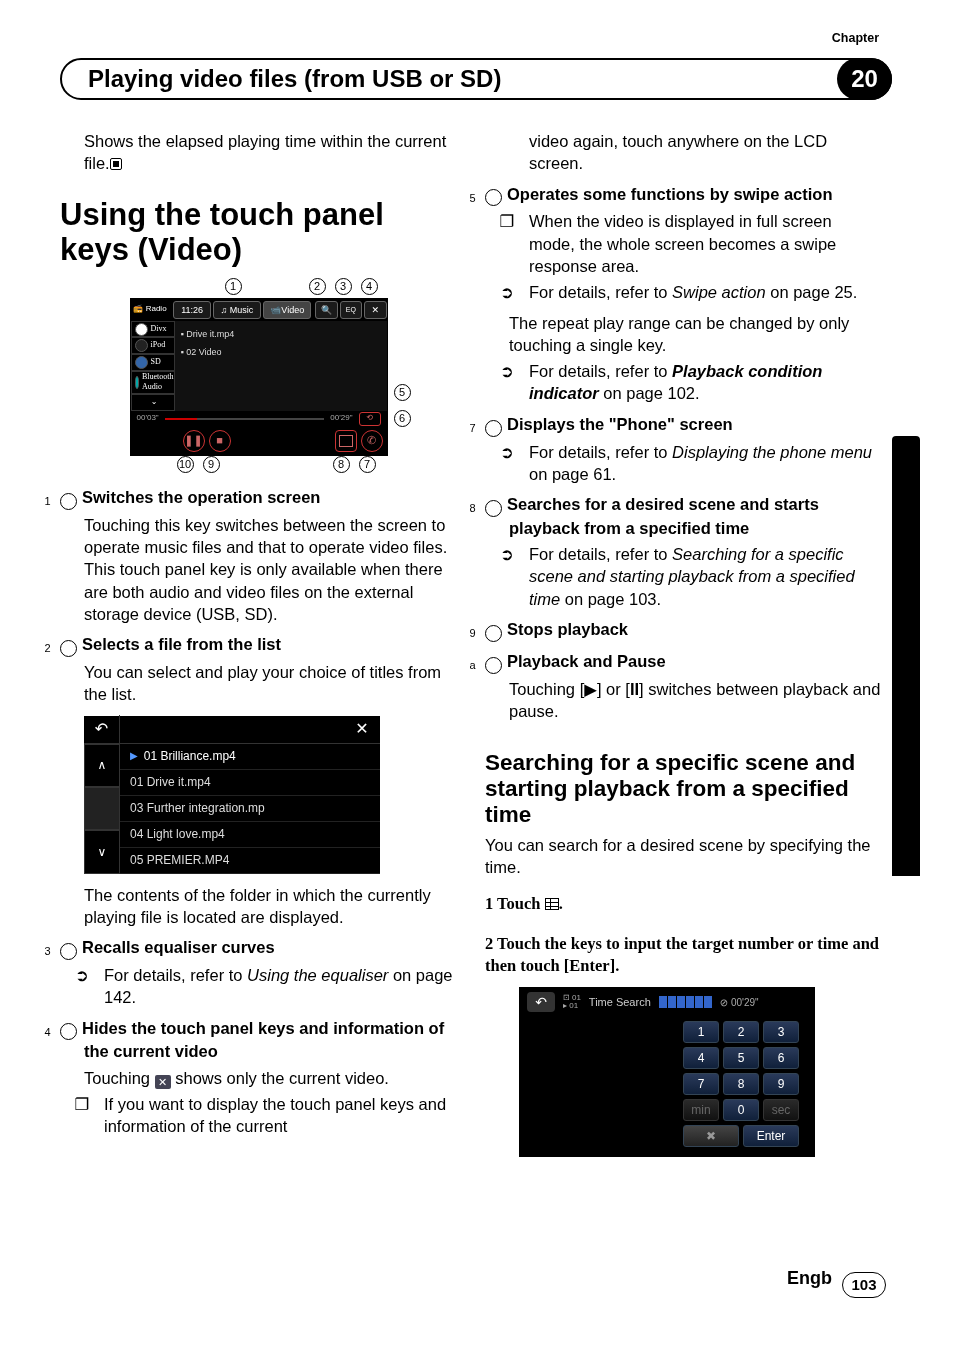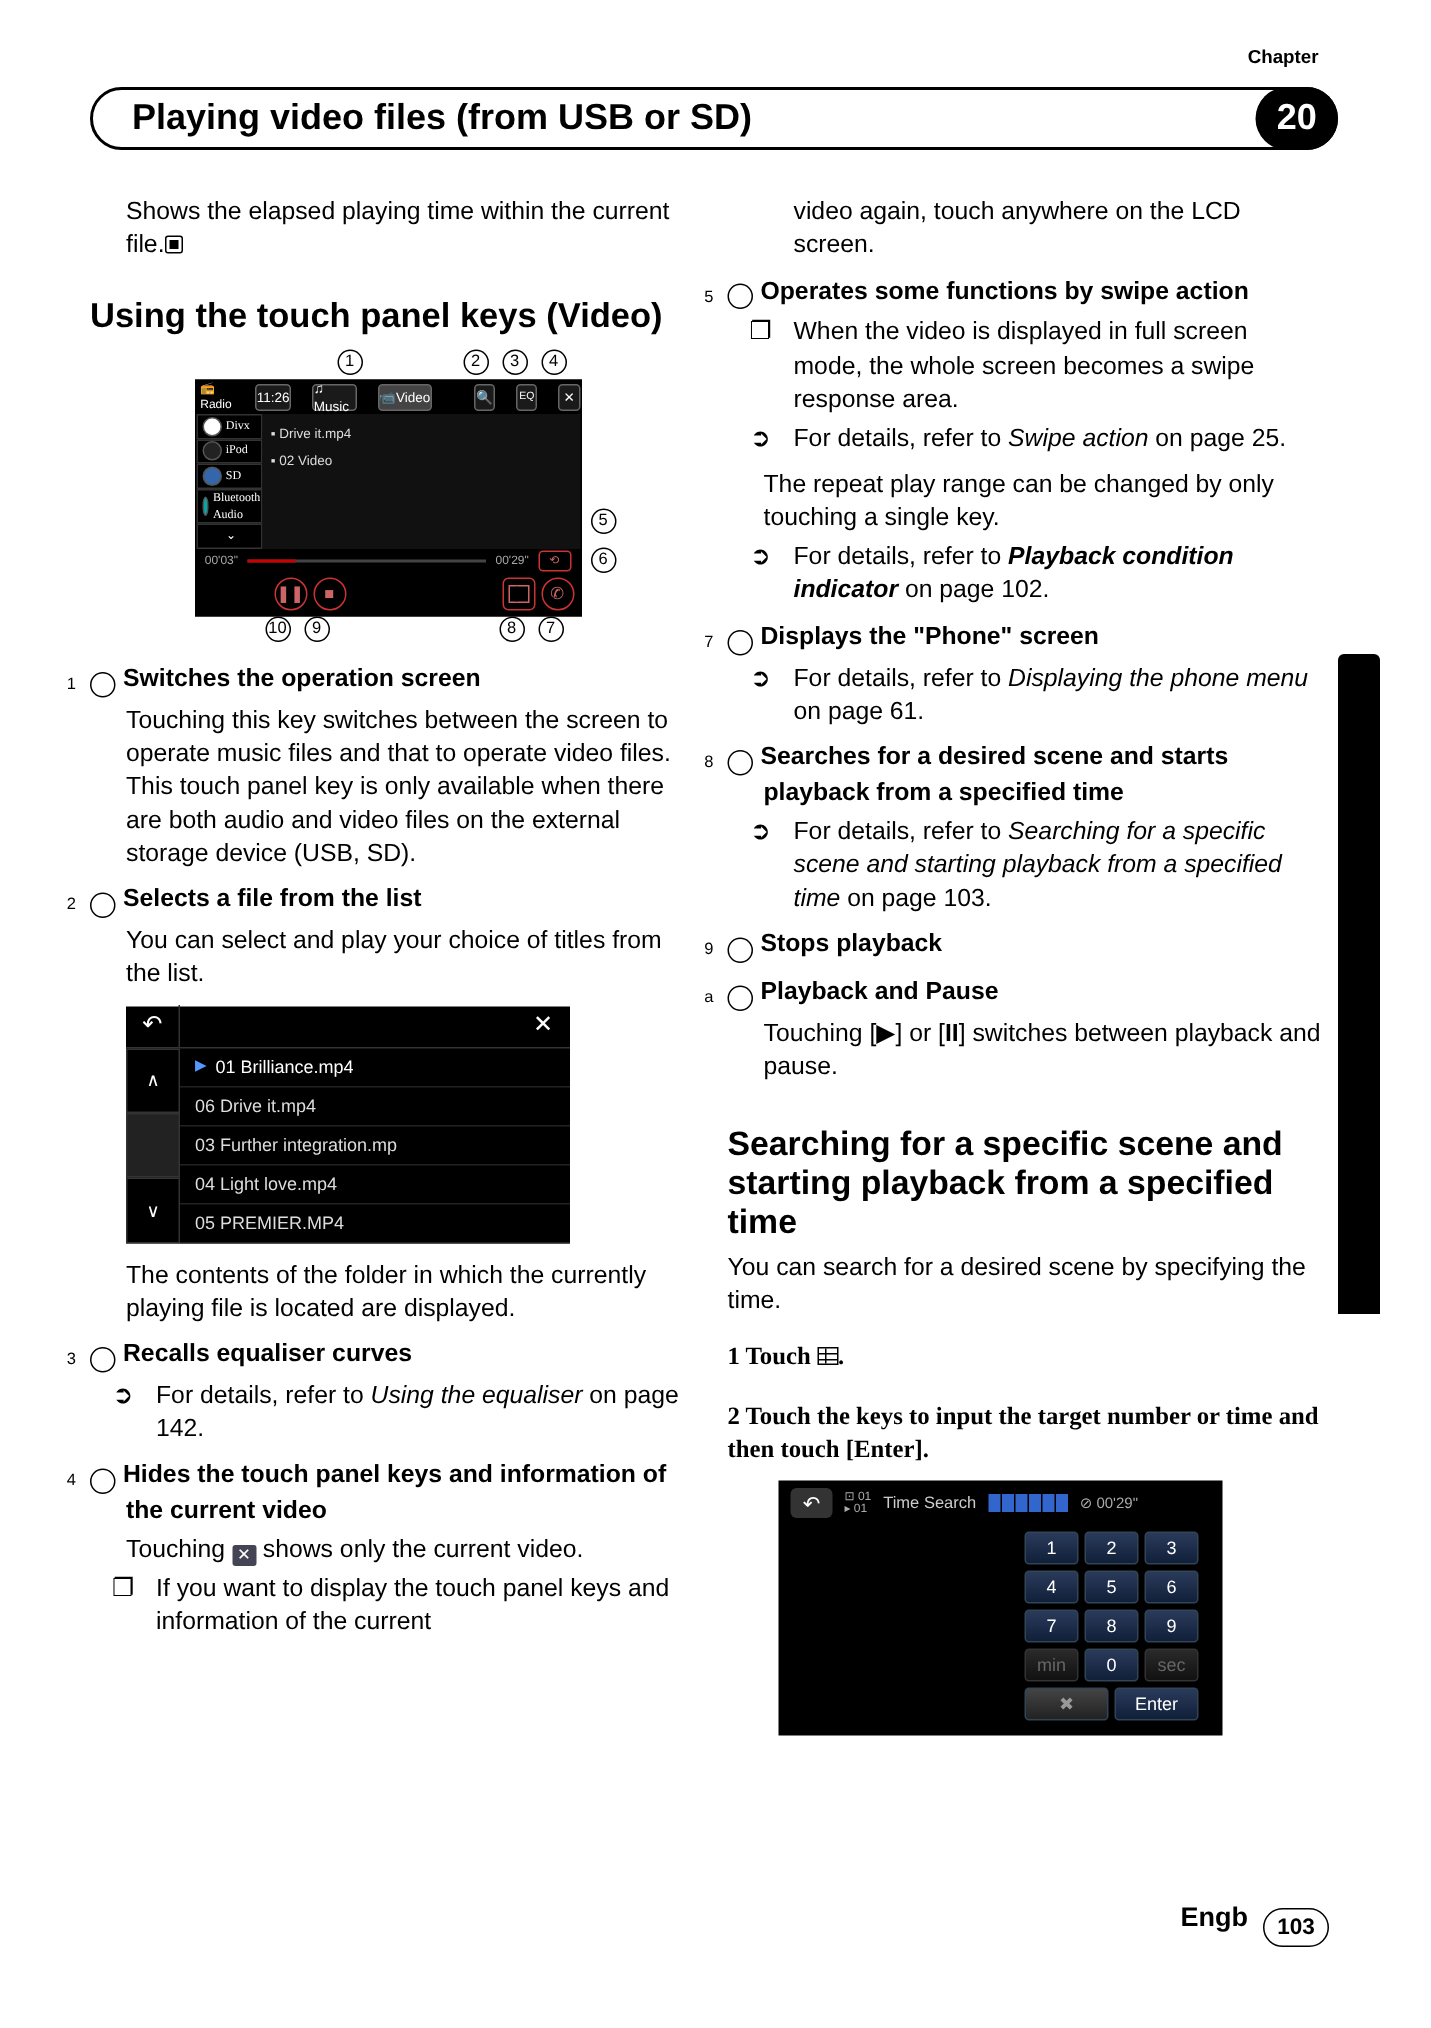--- a/index.html
+++ b/index.html
@@ -70,21 +70,21 @@
     position: relative;
   }
   .end-square::after {
     content: "";
     position: absolute;
     inset: 2px;
     background: #000;
   }
   h2.section {
     font-weight: 900;
-    font-size: 23px;
+    font-size: 31px;
     line-height: 1.15;
     margin: 22px 0 10px 0;
   }
   h3.subsection {
     font-weight: 900;
     font-size: 22.5px;
     line-height: 1.15;
     margin: 28px 0 6px 0;
   }
   .video-ui {
@@ -97,21 +97,21 @@
     border: 1px solid #000;
     color: #fff;
     width: 258px;
     margin: 0 auto;
     font-size: 10px;
   }
   .vb-top {
     display: flex;
     height: 22px;
     align-items: center;
-    gap: 14px;
+    gap: 2px;
   }
   .vb-chip {
     background: #1a1a1a;
     border: 1px solid #666;
     height: 18px;
     display: flex;
     align-items: center;
     justify-content: center;
     font-size: 9px;
   }
@@ -452,21 +452,21 @@
         <div class="fl-nav">
           <div>∧</div>
           <div style="background:#222;"></div>
           <div>∨</div>
         </div>
         <div class="fl-rows">
           <div class="cur">
               <span class="play-tri">▶</span>
               <span>01 Brilliance.mp4</span>
             </div>
-          <div>06 Drive it.mp4</div>
+          <div>01 Drive it.mp4</div>
           <div>03 Further integration.mp</div>
           <div>04 Light love.mp4</div>
           <div>05 PREMIER.MP4</div>
         </div>
       </div>
     </div>
 
     <p class="item-body">The contents of the folder in which the currently playing file is located are displayed.</p>
 
     <div class="item-block">

